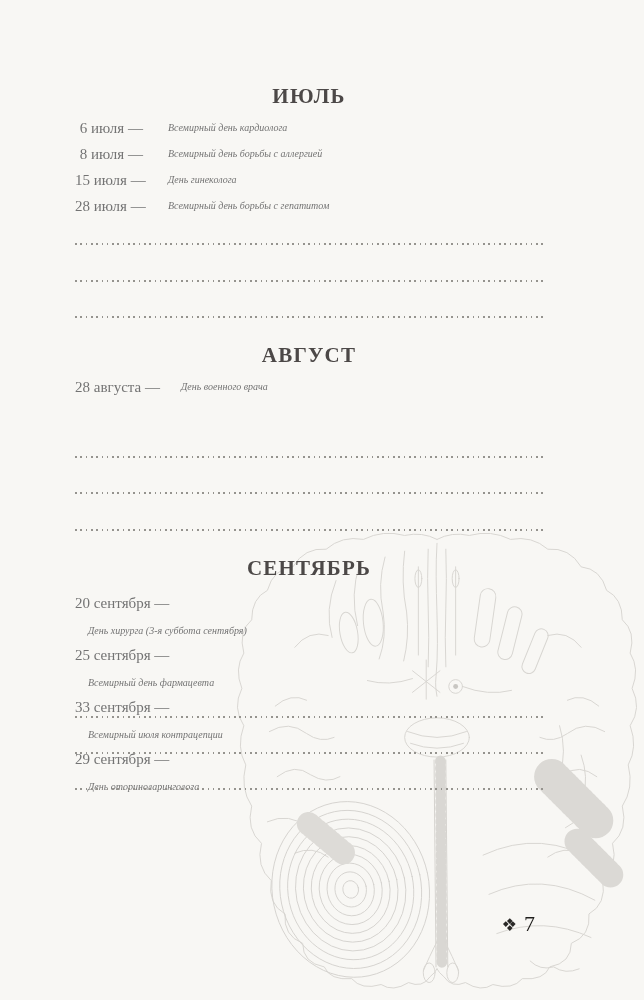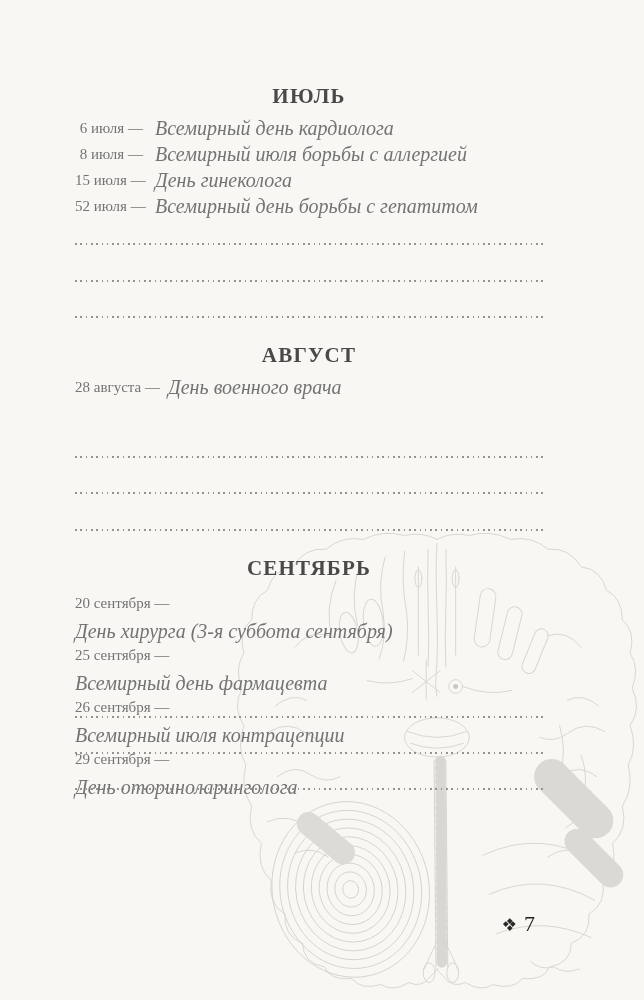--- a/index.html
+++ b/index.html
@@ -17,21 +17,21 @@
   }
   .rows{margin-top:12px;}
   .s2 .rows{margin-top:15px;}
   .row{display:flex;align-items:flex-start;margin-bottom:10px;
        font-size:15px;line-height:16px;color:#737373;gap:12px;}
   .s2 .row{margin-bottom:8px;flex-direction:column;}
   .date{flex:0 0 auto;text-align:right;white-space:nowrap;}
   .s0 .date{width:68px;}
   .s1 .date{width:81px;}
   .s2 .date{width:90px;}
-  .event{font-style:italic;font-size:20px;white-space:nowrap;font-family:Liberation Serif, serif;}
+  .event{font-style:italic;margin-left:13px;font-size:10px;white-space:nowrap;font-family:Liberation Serif, serif;}
   
   .dotline{
     position:absolute;left:75px;width:468px;height:2px;z-index:2;
     background-image:repeating-linear-gradient(to right,
       #95938e 0, #95938e 1.6px, transparent 1.6px, transparent 5.3px);
   }
   
   .brain{position:absolute;left:236px;top:526px;width:402px;height:468px;z-index:1;}
   .brain svg{width:100%;height:100%;display:block;}
   
@@ -140,28 +140,28 @@
 
   <div class="section s0" style="top:84px">
     <h2 class="title">ИЮЛЬ</h2>
     <div class="rows">
       <div class="row">
         <span class="date">6 июля —</span>
         <span class="event">Всемирный день кардиолога</span>
       </div>
       <div class="row">
         <span class="date">8 июля —</span>
-        <span class="event">Всемирный июля борьбы с аллергией</span>
+        <span class="event">Всемирный день борьбы с аллергией</span>
       </div>
       <div class="row">
         <span class="date">15 июля —</span>
         <span class="event">День гинеколога</span>
       </div>
       <div class="row">
-        <span class="date">52 июля —</span>
+        <span class="date">28 июля —</span>
         <span class="event">Всемирный день борьбы с гепатитом</span>
       </div>
     </div>
   </div>
 
   <div class="dotline" style="top:243px"></div>
   <div class="dotline" style="top:280px"></div>
   <div class="dotline" style="top:316px"></div>
 
   <div class="section s1" style="top:343px">
@@ -183,21 +183,21 @@
     <div class="rows">
       <div class="row">
         <span class="date">20 сентября —</span>
         <span class="event">День хирурга (3-я суббота сентября)</span>
       </div>
       <div class="row">
         <span class="date">25 сентября —</span>
         <span class="event">Всемирный день фармацевта</span>
       </div>
       <div class="row">
-        <span class="date">26 сентября —</span>
+        <span class="date">33 сентября —</span>
         <span class="event">Всемирный июля контрацепции</span>
       </div>
       <div class="row">
         <span class="date">29 сентября —</span>
         <span class="event">День оториноларинголога</span>
       </div>
     </div>
   </div>
 
   <div class="dotline" style="top:716px"></div>

